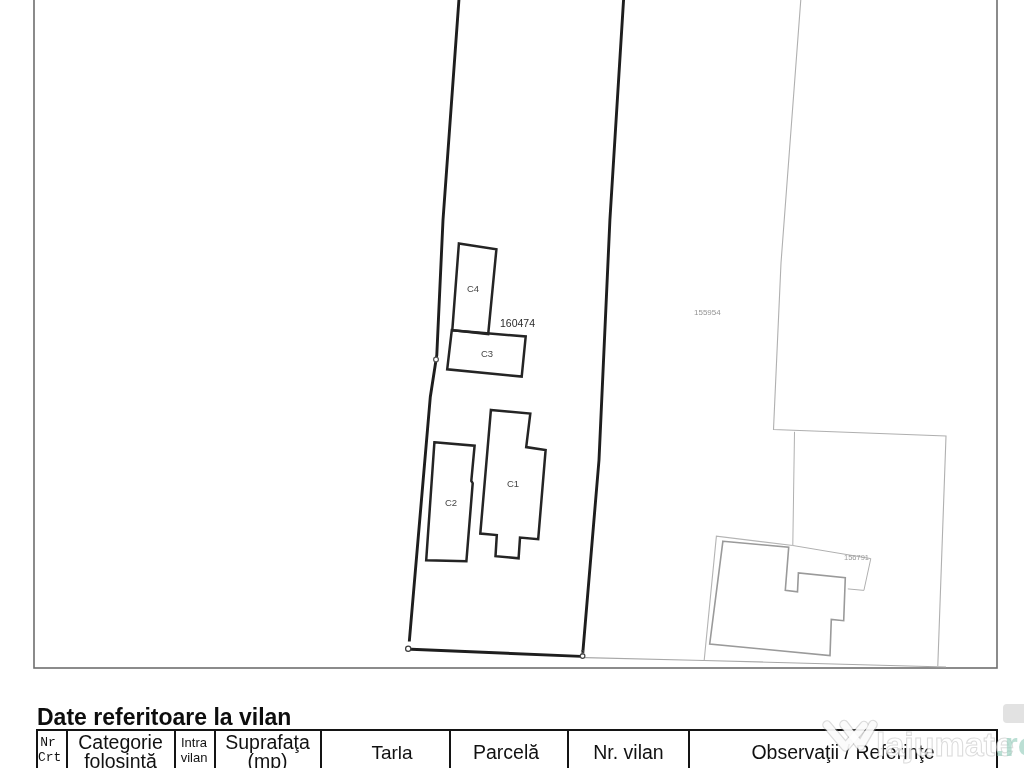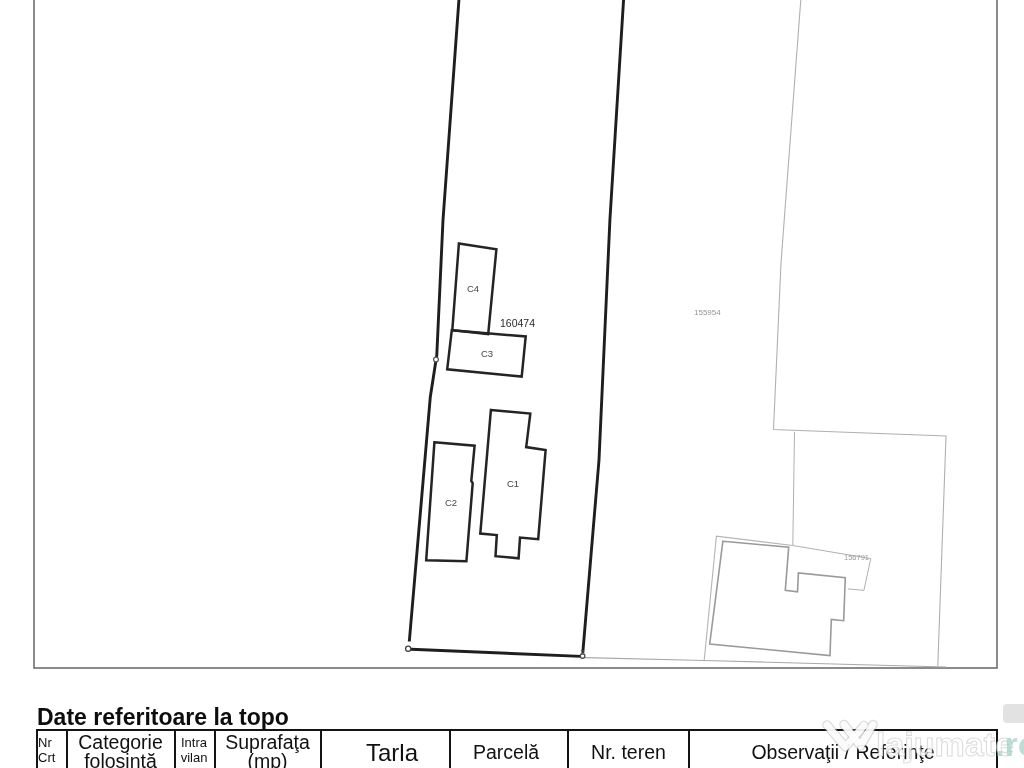--- a/index.html
+++ b/index.html
@@ -38,41 +38,41 @@
     <text x="455" y="292" font-size="9.5">C4</text>
     <text x="469" y="356.5" font-size="9.5">C3</text>
     <text x="433" y="506" font-size="9.5">C2</text>
     <text x="495" y="487" font-size="9.5">C1</text>
     <text x="488" y="327.3" font-size="10.5" fill="#2a2a2a">160474</text>
     <text x="682" y="314.5" font-size="8" fill="#949494">155954</text>
     <text x="832" y="559.5" font-size="7.5" fill="#9a9a9a">156791</text>
   </g>
 </svg>
 
-<div class="t" style="left:25px;top:704px;font-size:23px;font-weight:bold;color:#0d0d0d;">Date referitoare la topo</div>
+<div class="t" style="left:25px;top:704px;font-size:23px;font-weight:bold;color:#0d0d0d;">Date referitoare la vilan</div>
 
 <div class="t" style="left:24px;top:729px;width:962px;height:39px;border-top:2.4px solid #141414;"></div>
 
 <div class="t vb" style="left:24px;top:731px;width:2px;height:37px;background:#141414;"></div>
 <div class="t vb" style="left:54px;top:731px;width:2px;height:37px;background:#141414;"></div>
 <div class="t vb" style="left:161.5px;top:731px;width:2px;height:37px;background:#141414;"></div>
 <div class="t vb" style="left:201.5px;top:731px;width:2px;height:37px;background:#141414;"></div>
 <div class="t vb" style="left:308px;top:731px;width:2px;height:37px;background:#141414;"></div>
 <div class="t vb" style="left:436.5px;top:731px;width:2px;height:37px;background:#141414;"></div>
 <div class="t vb" style="left:555px;top:731px;width:2px;height:37px;background:#141414;"></div>
 <div class="t vb" style="left:676px;top:731px;width:2px;height:37px;background:#141414;"></div>
 <div class="t vb" style="left:984px;top:731px;width:2px;height:37px;background:#141414;"></div>
 
-<div class="t" style="left:26px;top:735px;width:20px;font-size:13px;line-height:15px;text-align:left;">Nr<br>Crt</div>
+<div class="t" style="left:26px;top:735px;width:20px;font-size:13px;line-height:15px;text-align:center;font-family:Liberation Mono, monospace;">Nr<br>Crt</div>
 <div class="t" style="left:56px;top:733px;width:105px;font-size:19.5px;line-height:19px;text-align:center;">Categorie<br>folosinţă</div>
 <div class="t" style="left:163px;top:735px;width:38px;font-size:13px;line-height:15px;text-align:center;">Intra<br>vilan</div>
 <div class="t" style="left:203px;top:733px;width:105px;font-size:19.5px;line-height:19px;text-align:center;">Suprafaţa<br>(mp)</div>
-<div class="t" style="left:310px;top:743px;width:140px;font-size:24px;line-height:19px;text-align:center;">Tarla</div>
+<div class="t" style="left:310px;top:743px;width:140px;font-size:19px;line-height:19px;text-align:center;">Tarla</div>
 <div class="t" style="left:438px;top:743px;width:112px;font-size:19.5px;line-height:19px;text-align:center;">Parcelă</div>
-<div class="t" style="left:557px;top:743px;width:119px;font-size:19.5px;line-height:19px;text-align:center;">Nr. teren</div>
+<div class="t" style="left:557px;top:743px;width:119px;font-size:19.5px;line-height:19px;text-align:center;">Nr. vilan</div>
 <div class="t" style="left:678px;top:743px;width:306px;font-size:19.5px;line-height:19px;text-align:center;">Observaţii / Referinţe</div>
 
 <div class="t" style="left:991px;top:704px;width:30px;height:19px;background:#e2e2e2;border-radius:4px;"></div>
 <svg class="t" style="left:808px;top:718px;filter:blur(0.5px);" width="216" height="50" viewBox="0 0 216 50">
   <g fill="none" stroke-linecap="round" stroke-linejoin="round">
     <path d="M7,7 L25.5,29 L44,7.5" stroke="rgba(165,165,165,0.4)" stroke-width="9.5"></path>
     <path d="M24,6.5 L40.5,28 L53,6.5" stroke="rgba(165,165,165,0.4)" stroke-width="9.5"></path>
     <path d="M7,7 L25.5,29 L44,7.5" stroke="rgba(255,255,255,0.9)" stroke-width="7"></path>
     <path d="M24,6.5 L40.5,28 L53,6.5" stroke="rgba(255,255,255,0.9)" stroke-width="7"></path>
   </g>

